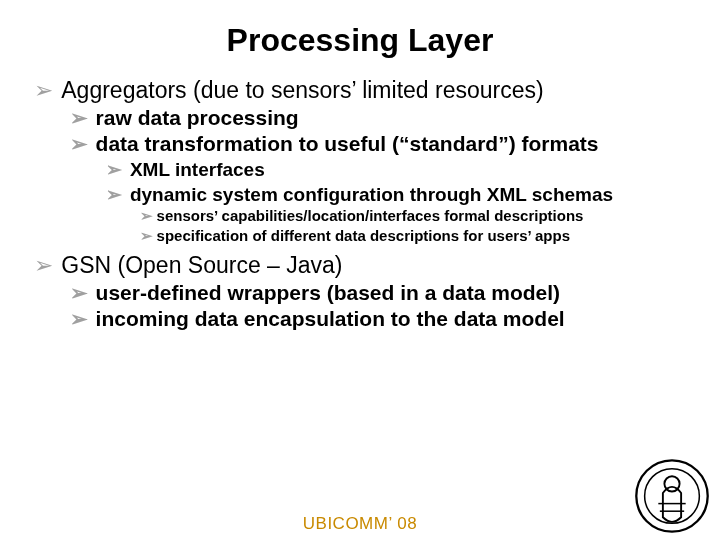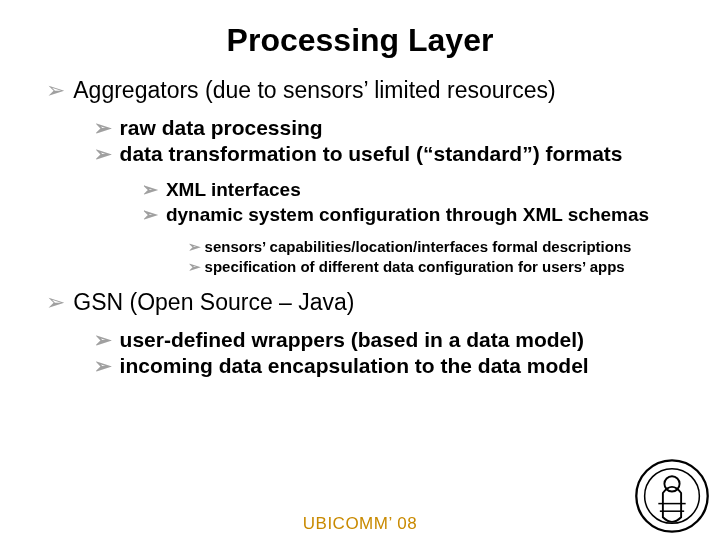--- a/index.html
+++ b/index.html
@@ -20,21 +20,21 @@
     padding: 18px 34px 12px 34px;
   }
   .title {
     text-align: center;
     font-weight: bold;
     font-size: 32px;
     margin: 4px 0 18px 0;
   }
   ul {
     list-style: none;
-    margin: 12px;
+    margin: 0;
     padding: 0;
   }
   li::before {
     content: "➢";
     color: #a0a0a0;
     display: inline-block;
     margin-right: 8px;
   }
   
   .l1 > li {
@@ -98,21 +98,21 @@
   <ul class="l1">
     <li><span>Aggregators (due to sensors’ limited resources)</span>
       <ul class="l2">
         <li><span>raw data processing</span></li>
         <li><span>data transformation to useful (“standard”) formats</span>
           <ul class="l3">
             <li><span>XML interfaces</span></li>
             <li><span>dynamic system configuration through XML schemas</span>
               <ul class="l4">
                 <li><span>sensors’ capabilities/location/interfaces formal descriptions</span></li>
-                <li><span>specification of different data configuration for users’ apps</span></li>
+                <li><span>specification of different data descriptions for users’ apps</span></li>
               </ul>
             </li>
           </ul>
         </li>
       </ul>
     </li>
     <li><span>GSN (Open Source – Java)</span>
       <ul class="l2">
         <li><span>user-defined wrappers (based in a data model)</span></li>
         <li><span>incoming data encapsulation to the data model</span></li>

